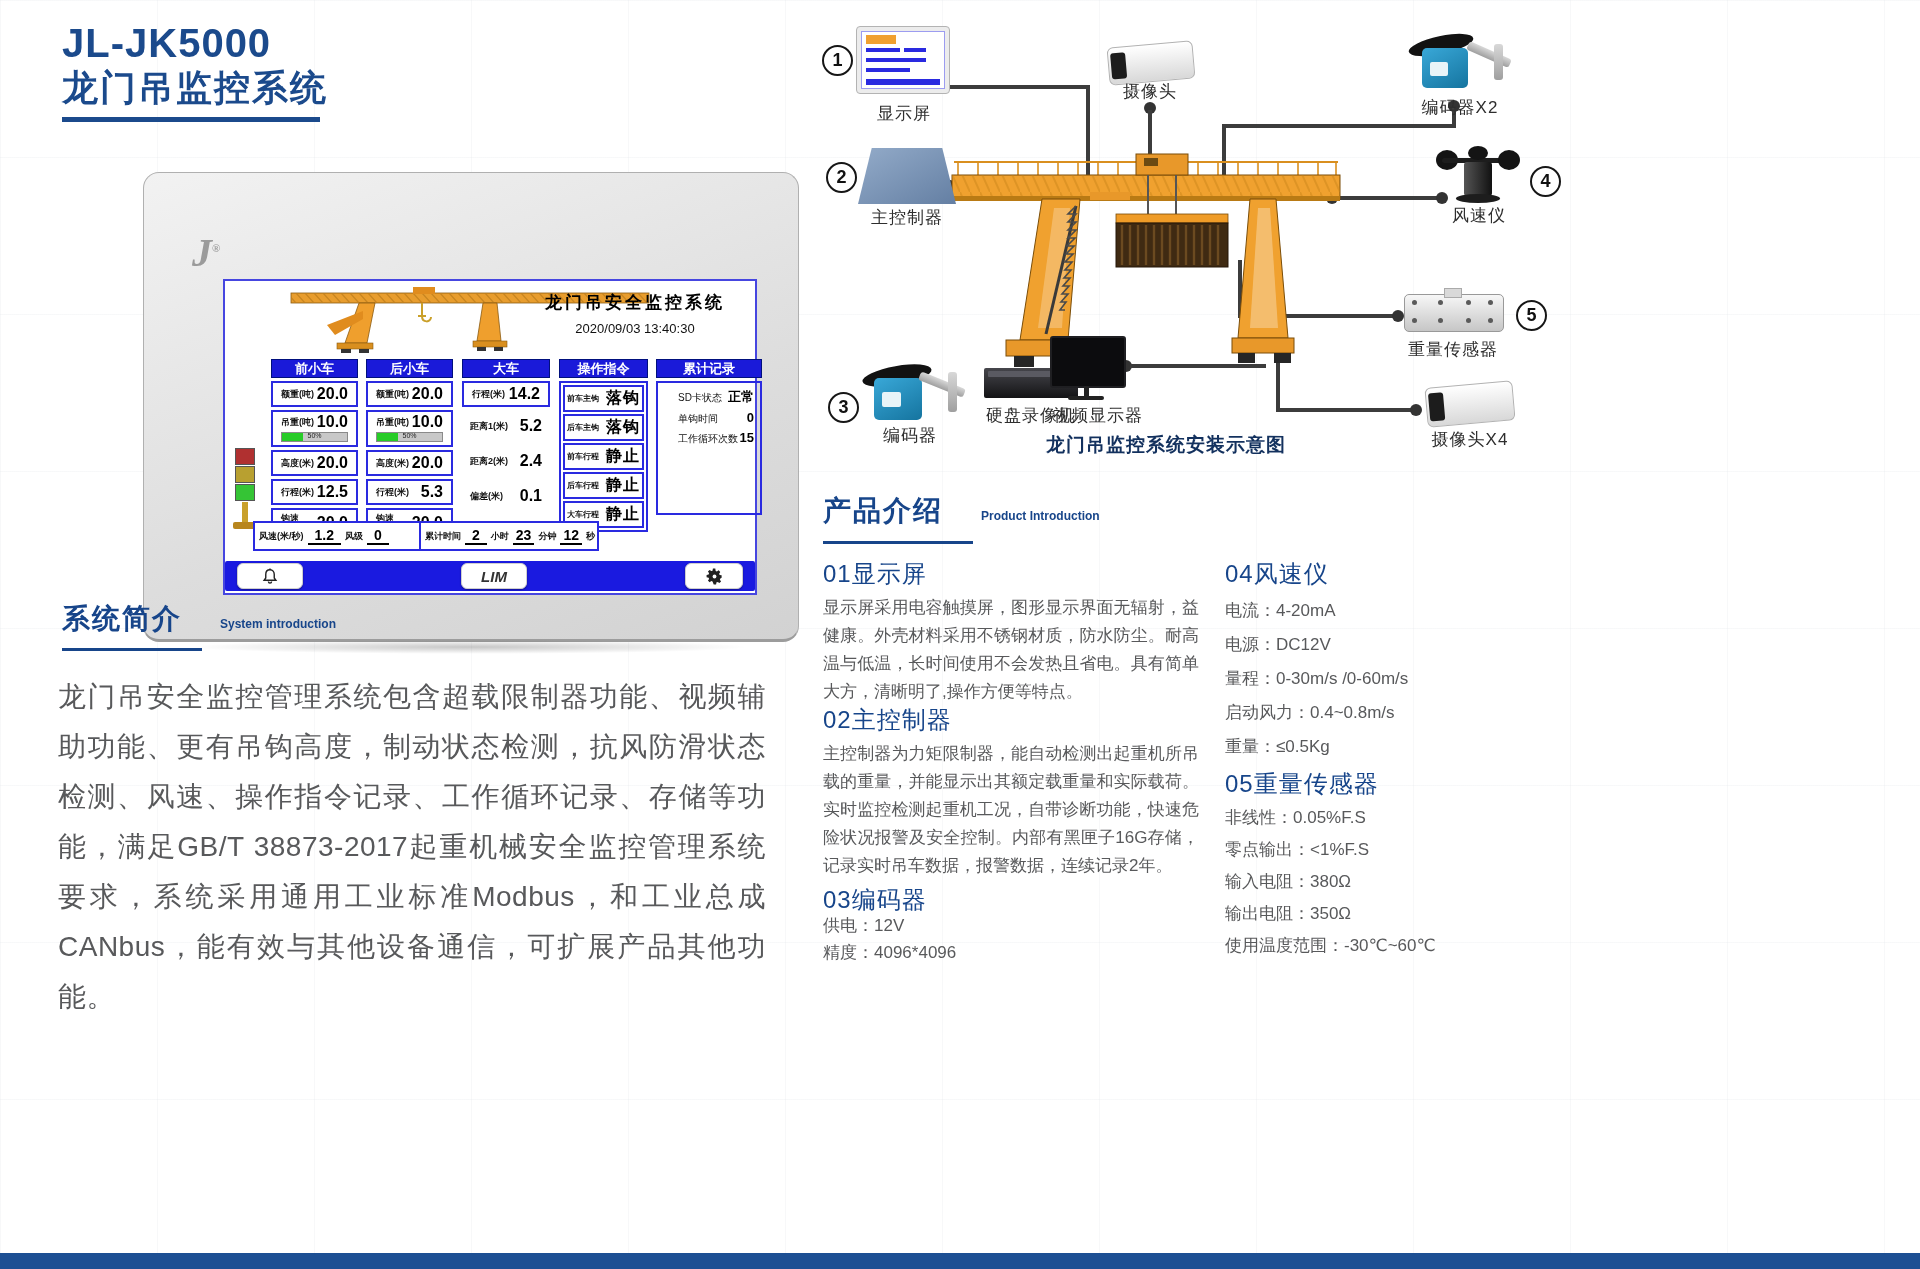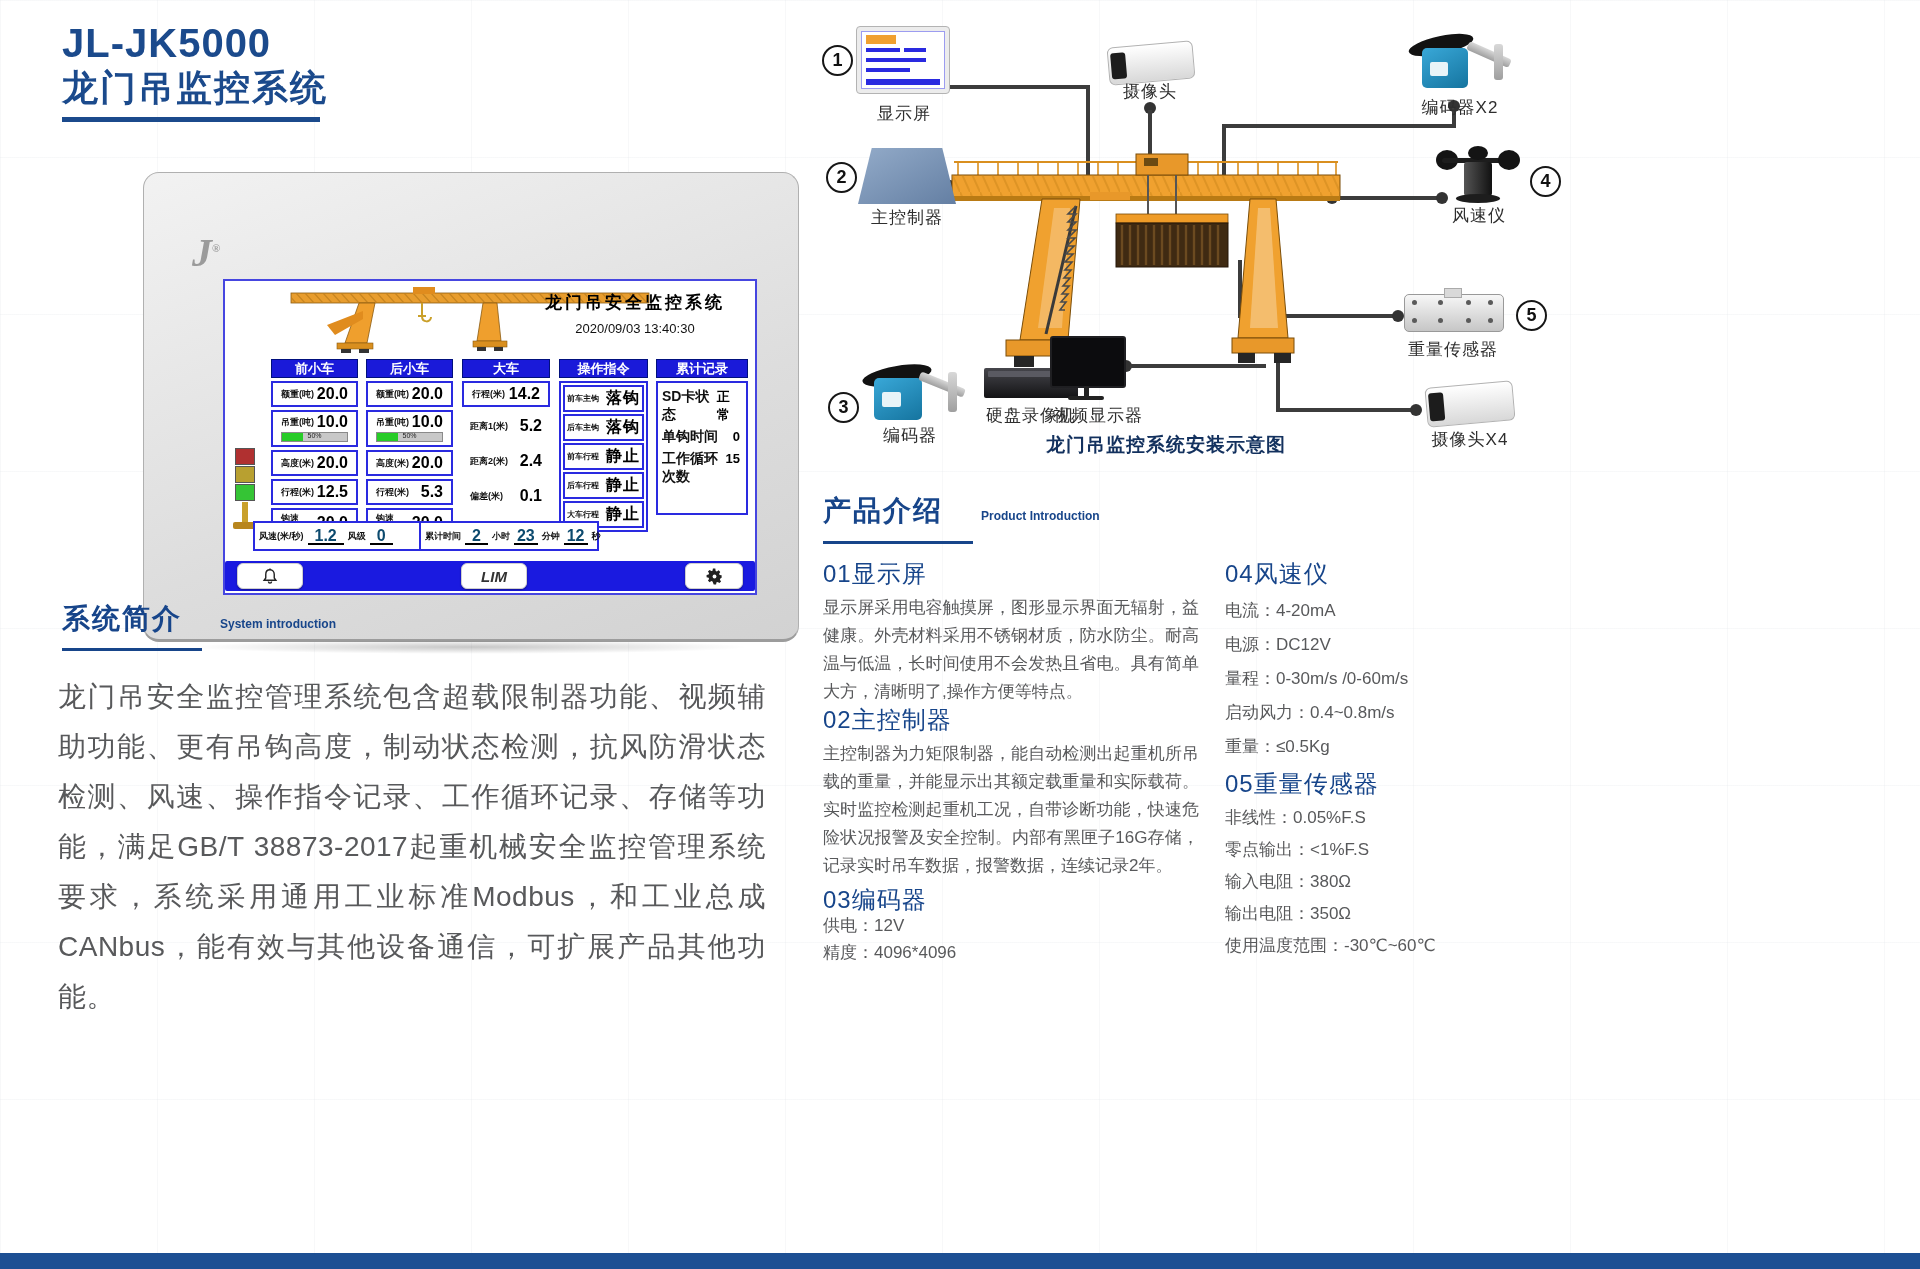--- a/index.html
+++ b/index.html
@@ -41,29 +41,29 @@
   .pbar-fill{position:absolute;left:0;top:0;bottom:0;background:#27cc27;}
   .pbar-label{position:absolute;left:0;right:0;top:-1px;text-align:center;font-size:7px;color:#222;}
   .obox{border:2px solid #2a2ae0;margin-top:3px;padding:2px;}
   .orow{border:2px solid #2a2ae0;background:#fff;margin-bottom:2px;padding:0 2px;display:flex;
         align-items:center;justify-content:space-between;height:23px;}
   .orow:last-child{margin-bottom:0;}
   .ol{font-size:8px;font-weight:bold;color:#111;}
   .ov{font-size:16px;font-weight:bold;color:#000;letter-spacing:1px;}
   .lbox{border:2px solid #2a2ae0;margin-top:3px;height:124px;padding:3px 2px;}
   .lrow{display:flex;align-items:baseline;justify-content:space-between;padding:2px 4px 2px 2px;}
-  .ll{font-size:14px;font-weight:bold;color:#111;}
+  .ll{font-size:10px;font-weight:normal;color:#111;margin-left:16px;}
   .lv{font-size:13px;font-weight:bold;color:#000;}
   
   .windbox,.runbox{position:absolute;top:240px;height:26px;border:2px solid #2a2ae0;background:#fff;
         display:flex;align-items:center;gap:4px;padding:0 4px;}
   .windbox{left:28px;width:156px;}
   .runbox{left:194px;width:168px;}
   .wl{font-size:9px;font-weight:bold;color:#111;white-space:nowrap;}
-  .wv{font-size:16px;font-weight:bold;color:#0c4a6e;border-bottom:2px solid #000;padding:0 7px;line-height:15px;}
+  .wv{font-size:14px;font-weight:bold;color:#000000;border-bottom:2px solid #000;padding:0 7px;line-height:15px;}
   
   .tlight{position:absolute;left:8px;top:166px;width:24px;}
   .tl-cell{width:18px;height:15px;margin:1px auto;border:1px solid #555;}
   .tl-pole{width:6px;height:20px;background:#c9a02b;margin:0 auto;}
   .tl-base{width:24px;height:7px;background:#b8861d;border-radius:2px;margin:0 auto;}
   
   .bbar{position:absolute;left:0;right:0;bottom:2px;height:30px;background:#1a1ae0;border-radius:2px;
         display:flex;align-items:center;justify-content:space-between;padding:0 12px;box-sizing:border-box;}
   .bbtn{width:64px;height:24px;background:#fff;border:1px solid #cfcfcf;border-radius:6px;
         box-shadow:0 1px 2px rgba(0,0,0,.35);display:flex;align-items:center;justify-content:center;
@@ -252,21 +252,21 @@
             <span class="ol">后车行程</span>
             <span class="ov">静止</span>
           </div>
           <div class="orow">
             <span class="ol">大车行程</span>
             <span class="ov">静止</span>
           </div>
         </div>
       </div>
 
-      <div class="panel" style="left:431px;width:92px;">
+      <div class="panel" style="left:431px;width:106px;">
         <div class="panel-h">累计记录</div>
         <div class="lbox">
           <div class="lrow">
             <span class="ll">SD卡状态</span>
             <span class="lv">正常</span>
           </div>
           <div class="lrow">
             <span class="ll">单钩时间</span>
             <span class="lv">0</span>
           </div>

